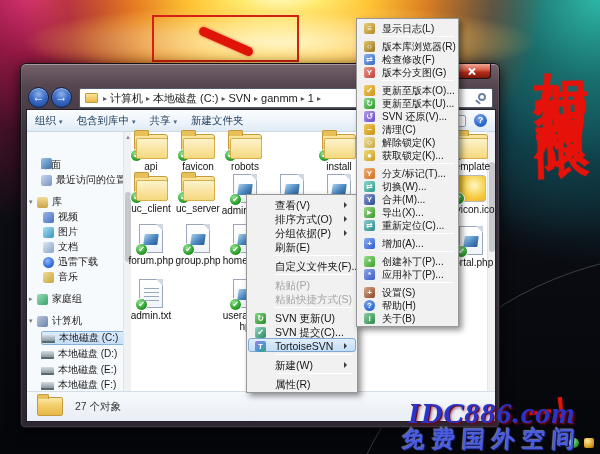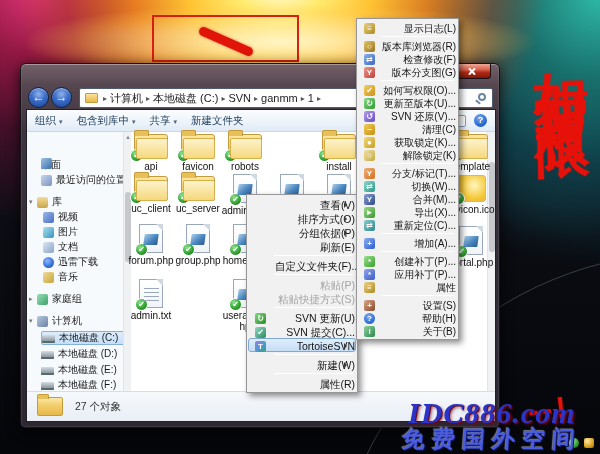--- a/index.html
+++ b/index.html
@@ -176,21 +176,21 @@
            background:radial-gradient(circle at 35% 30%, #8fe08f, #2da12d 60%, #187818);
            border:1px solid #fff; color:#fff; font-size:8px; line-height:12px; text-align:center; }
   .badge::after { content:"✔"; }
 
   
   .menu { position:absolute; background:#f1f1f1; border:1px solid #979797;
           box-shadow:3px 3px 6px rgba(0,0,0,0.45); padding:2px 1px; z-index:20; }
   .menu.main { left:246px; top:194px; width:112px; }
   .menu.sub  { left:356px; top:18px;  width:103px; z-index:21; }
   .mi { position:relative; height:14px; line-height:14px; padding-left:26px; font-size:10.5px; color:#151515;
-        white-space:nowrap; border:1px solid transparent; border-radius:3px;text-align:right; }
+        white-space:nowrap; border:1px solid transparent; border-radius:3px; }
   .menu.sub .mi { height:13px; line-height:13px; font-size:10px; padding-left:23px; }
   .mi.dis { color:#a4a4a4; }
   .mi.hl { background:linear-gradient(180deg,#e0eefb,#c4ddf5); border-color:#7da9d4; }
   .mi.has-sub::after { content:""; position:absolute; right:5px; top:4px;
                        border:3.5px solid transparent; border-left-color:#3a3a3a; }
   .msep { height:1px; background:#dcdcdc; border-bottom:1px solid #fff; margin:2px 3px 2px 26px; }
   .menu.sub .msep { margin-left:23px; }
   .chip { position:absolute; left:6px; top:1.5px; width:11px; height:11px; border-radius:2px;
           color:#fff; font-size:8px; line-height:11px; text-align:center; font-weight:bold; }
   .menu.sub .chip { left:5px; top:1px; }
@@ -495,38 +495,37 @@
     <div class="mi">属性(R)</div>
   </div>
 
   <div class="menu sub">
     <div class="mi"><span class="chip c-log" data-g="≡"></span><span>显示日志(L)</span></div>
     <div class="msep"></div>
     <div class="mi"><span class="chip c-repo" data-g="○"></span><span>版本库浏览器(R)</span></div>
     <div class="mi"><span class="chip c-checkmod" data-g="⇄"></span><span>检查修改(F)</span></div>
     <div class="mi"><span class="chip c-graph" data-g="Y"></span><span>版本分支图(G)</span></div>
     <div class="msep"></div>
-    <div class="mi"><span class="chip c-resolved" data-g="✔"></span><span>如何写权限(O)...</span></div>
+    <div class="mi"><span class="chip c-resolved" data-g="✔"></span><span>更新至版本(O)...</span></div>
     <div class="mi"><span class="chip c-updaterev" data-g="↻"></span><span>更新至版本(U)...</span></div>
     <div class="mi"><span class="chip c-revert" data-g="↺"></span><span>SVN 还原(V)...</span></div>
     <div class="mi"><span class="chip c-cleanup" data-g="~"></span><span>清理(C)</span></div>
+    <div class="mi"><span class="chip c-unlock" data-g="○"></span><span>解除锁定(K)</span></div>
     <div class="mi"><span class="chip c-lock" data-g="●"></span><span>获取锁定(K)...</span></div>
-    <div class="mi"><span class="chip c-unlock" data-g="○"></span><span>解除锁定(K)</span></div>
     <div class="msep"></div>
     <div class="mi"><span class="chip c-branch" data-g="Y"></span><span>分支/标记(T)...</span></div>
     <div class="mi"><span class="chip c-switch" data-g="⇄"></span><span>切换(W)...</span></div>
     <div class="mi"><span class="chip c-merge" data-g="Y"></span><span>合并(M)...</span></div>
     <div class="mi"><span class="chip c-export" data-g="►"></span><span>导出(X)...</span></div>
     <div class="mi"><span class="chip c-relocate" data-g="⇄"></span><span>重新定位(C)...</span></div>
     <div class="msep"></div>
     <div class="mi"><span class="chip c-add" data-g="+"></span><span>增加(A)...</span></div>
     <div class="msep"></div>
     <div class="mi"><span class="chip c-cpatch" data-g="*"></span><span>创建补丁(P)...</span></div>
     <div class="mi"><span class="chip c-apatch" data-g="*"></span><span>应用补丁(P)...</span></div>
-    <div class="mi"><span class="chip c-props" data-g="≡"></span><span>属性</span></div>
     <div class="msep"></div>
     <div class="mi"><span class="chip c-settings" data-g="+"></span><span>设置(S)</span></div>
     <div class="mi"><span class="chip c-help" data-g="?"></span><span>帮助(H)</span></div>
     <div class="mi"><span class="chip c-about" data-g="i"></span><span>关于(B)</span></div>
   </div>
 
   <div class="wm1">IDC886.com</div>
   <div class="wm2">免费国外空间</div>
   <div class="tray">
     <span class="tray-dot green"></span>

